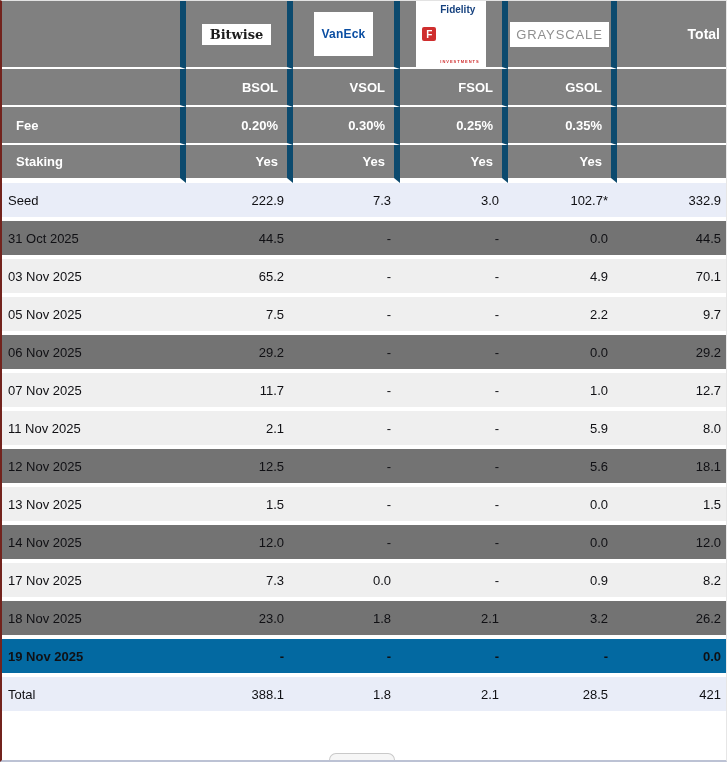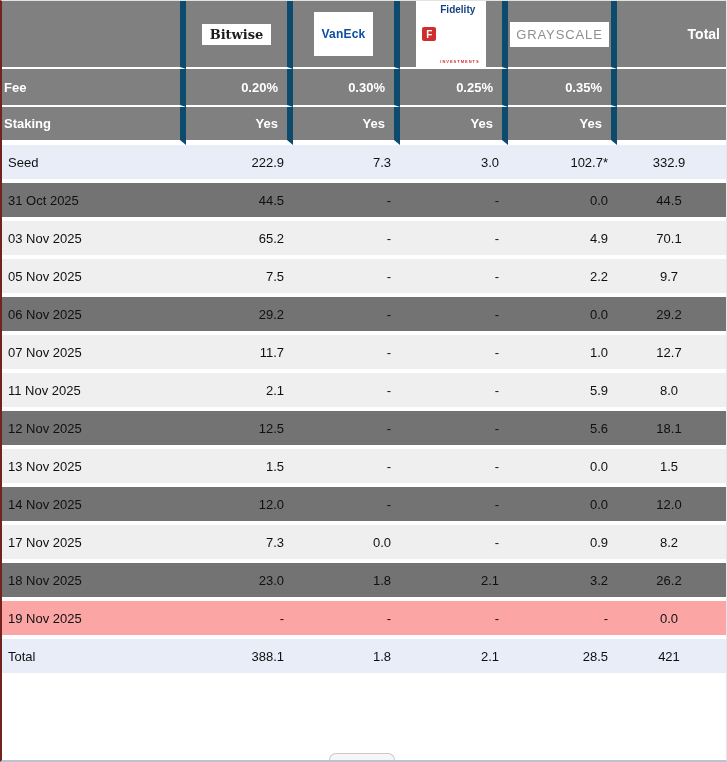--- a/index.html
+++ b/index.html
@@ -34,21 +34,21 @@
     font-weight:bold;
     font-size:13px;
     height:38px;
     box-sizing:border-box;
     padding:0;
     border-bottom:2px solid #ffffff;
     vertical-align:middle;
   }
   thead th:not(:last-child) { border-right:6px solid #0c4a6e; }
   thead tr.staking-row th { border-bottom:5px solid #ffffff; }
-  thead th.h-label { text-align:left; padding-left:2px; }
+  thead th.h-label { text-align:left; padding-left:14px; }
   thead th.h-val   { text-align:right; padding-right:9px; }
   thead th.h-logo  { text-align:center; }
   thead th.h-total { text-align:right; padding-right:6px; font-size:14px; }
 
   .logo-box {
     display:inline-block;
     background:#ffffff;
     line-height:normal;
     vertical-align:middle;
   }
@@ -93,26 +93,26 @@
     box-sizing:border-box;
     font-size:13px;
     color:#101014;
     padding:0;
     border-bottom:4px solid #ffffff;
     vertical-align:middle;
     background:#ffffff;
   }
   tbody td.lbl { text-align:left; padding-left:6px; }
   tbody td.num { text-align:right; padding-right:9px; }
-  tbody td.num-total { text-align:center; padding-right:5px; }
+  tbody td.num-total { text-align:right; padding-right:5px; }
 
   tr.row-seed td, tr.row-total td { background:#e9edf8; }
   tr.row-alt td { background:#efefef; }
   tr.row-plain td { background:#737373; }
-  tr.row-green td { background:#fca5a5; }
+  tr.row-green td { background:#0369a1;font-weight:bold; }
 
   .bottom-tab {
     position:absolute;
     bottom:-1px; left:327px;
     width:66px; height:8px;
     background:#f6f6f6;
     border:1px solid #c9c9c9;
     border-bottom:none;
     border-radius:7px 7px 0 0;
     box-sizing:border-box;
@@ -150,20 +150,28 @@
               </span>
             </span>
           </span>
         </th>
         <th class="h-logo">
           <span class="logo-box logo-grayscale">GRAYSCALE</span>
         </th>
         <th class="h-total">Total</th>
       </tr>
       <tr>
+        <th class="h-label"></th>
+        <th class="h-val">BSOL</th>
+        <th class="h-val">VSOL</th>
+        <th class="h-val">FSOL</th>
+        <th class="h-val">GSOL</th>
+        <th class="h-val"></th>
+      </tr>
+      <tr>
         <th class="h-label">Fee</th>
         <th class="h-val">0.20%</th>
         <th class="h-val">0.30%</th>
         <th class="h-val">0.25%</th>
         <th class="h-val">0.35%</th>
         <th class="h-val"></th>
       </tr>
       <tr class="staking-row">
         <th class="h-label">Staking</th>
         <th class="h-val">Yes</th>

